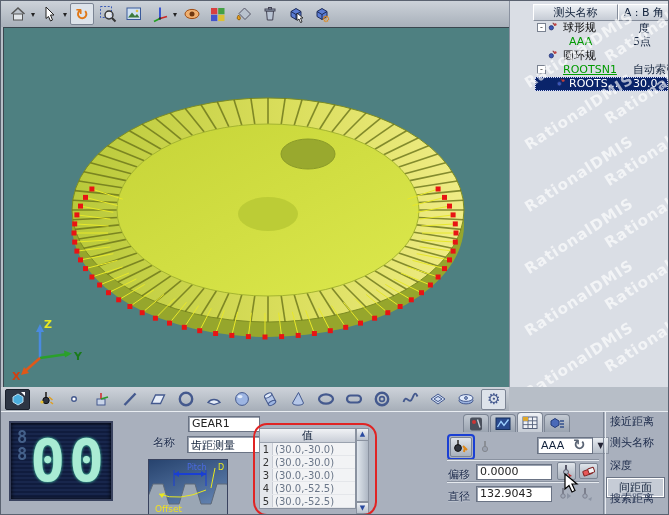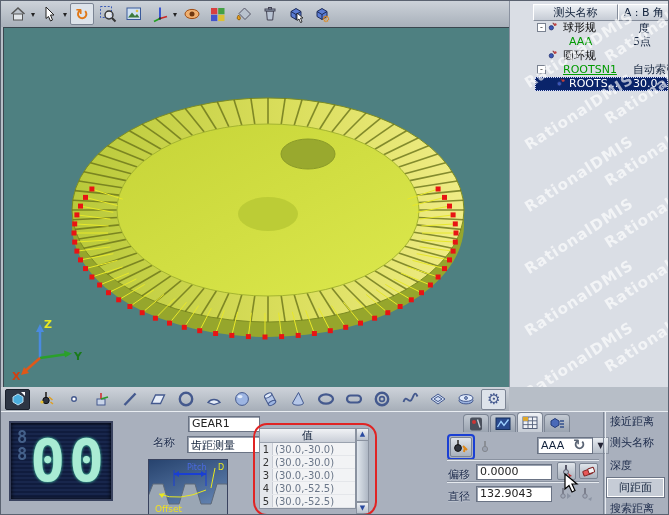--- a/index.html
+++ b/index.html
@@ -693,20 +693,20 @@
           <path d="M10 12 l4 -2 l-1 4 Z" fill="#6a7486"></path>
         </svg>
     </div>
 
     <div class="vdivider"></div>
     <div id="distCol">
         <div class="dist-lbl" style="top: 2px;">接近距离</div>
         <div class="dist-lbl" style="top: 23px;">测头名称</div>
         <div class="dist-lbl" style="top: 46px;">深度</div>
         <div class="dist-box" style="top: 66px;">间距面</div>
-        <div class="dist-lbl" style="top: 89px;">搜索距离</div>
+        <div class="dist-lbl" style="top: 79px;">搜索距离</div>
       </div>
   </div>
 
   <svg class="cursor-svg" style="left:560px;top:472px;" width="20" height="22" viewBox="0 0 20 22">
     <path d="M4 1 L4 16 L8 12.5 L11 19 L14 17.5 L11 11 L16 11 Z" fill="#fff" stroke="#000" stroke-width="1.2"></path>
   </svg>
 </div>
 
 </body></html>

